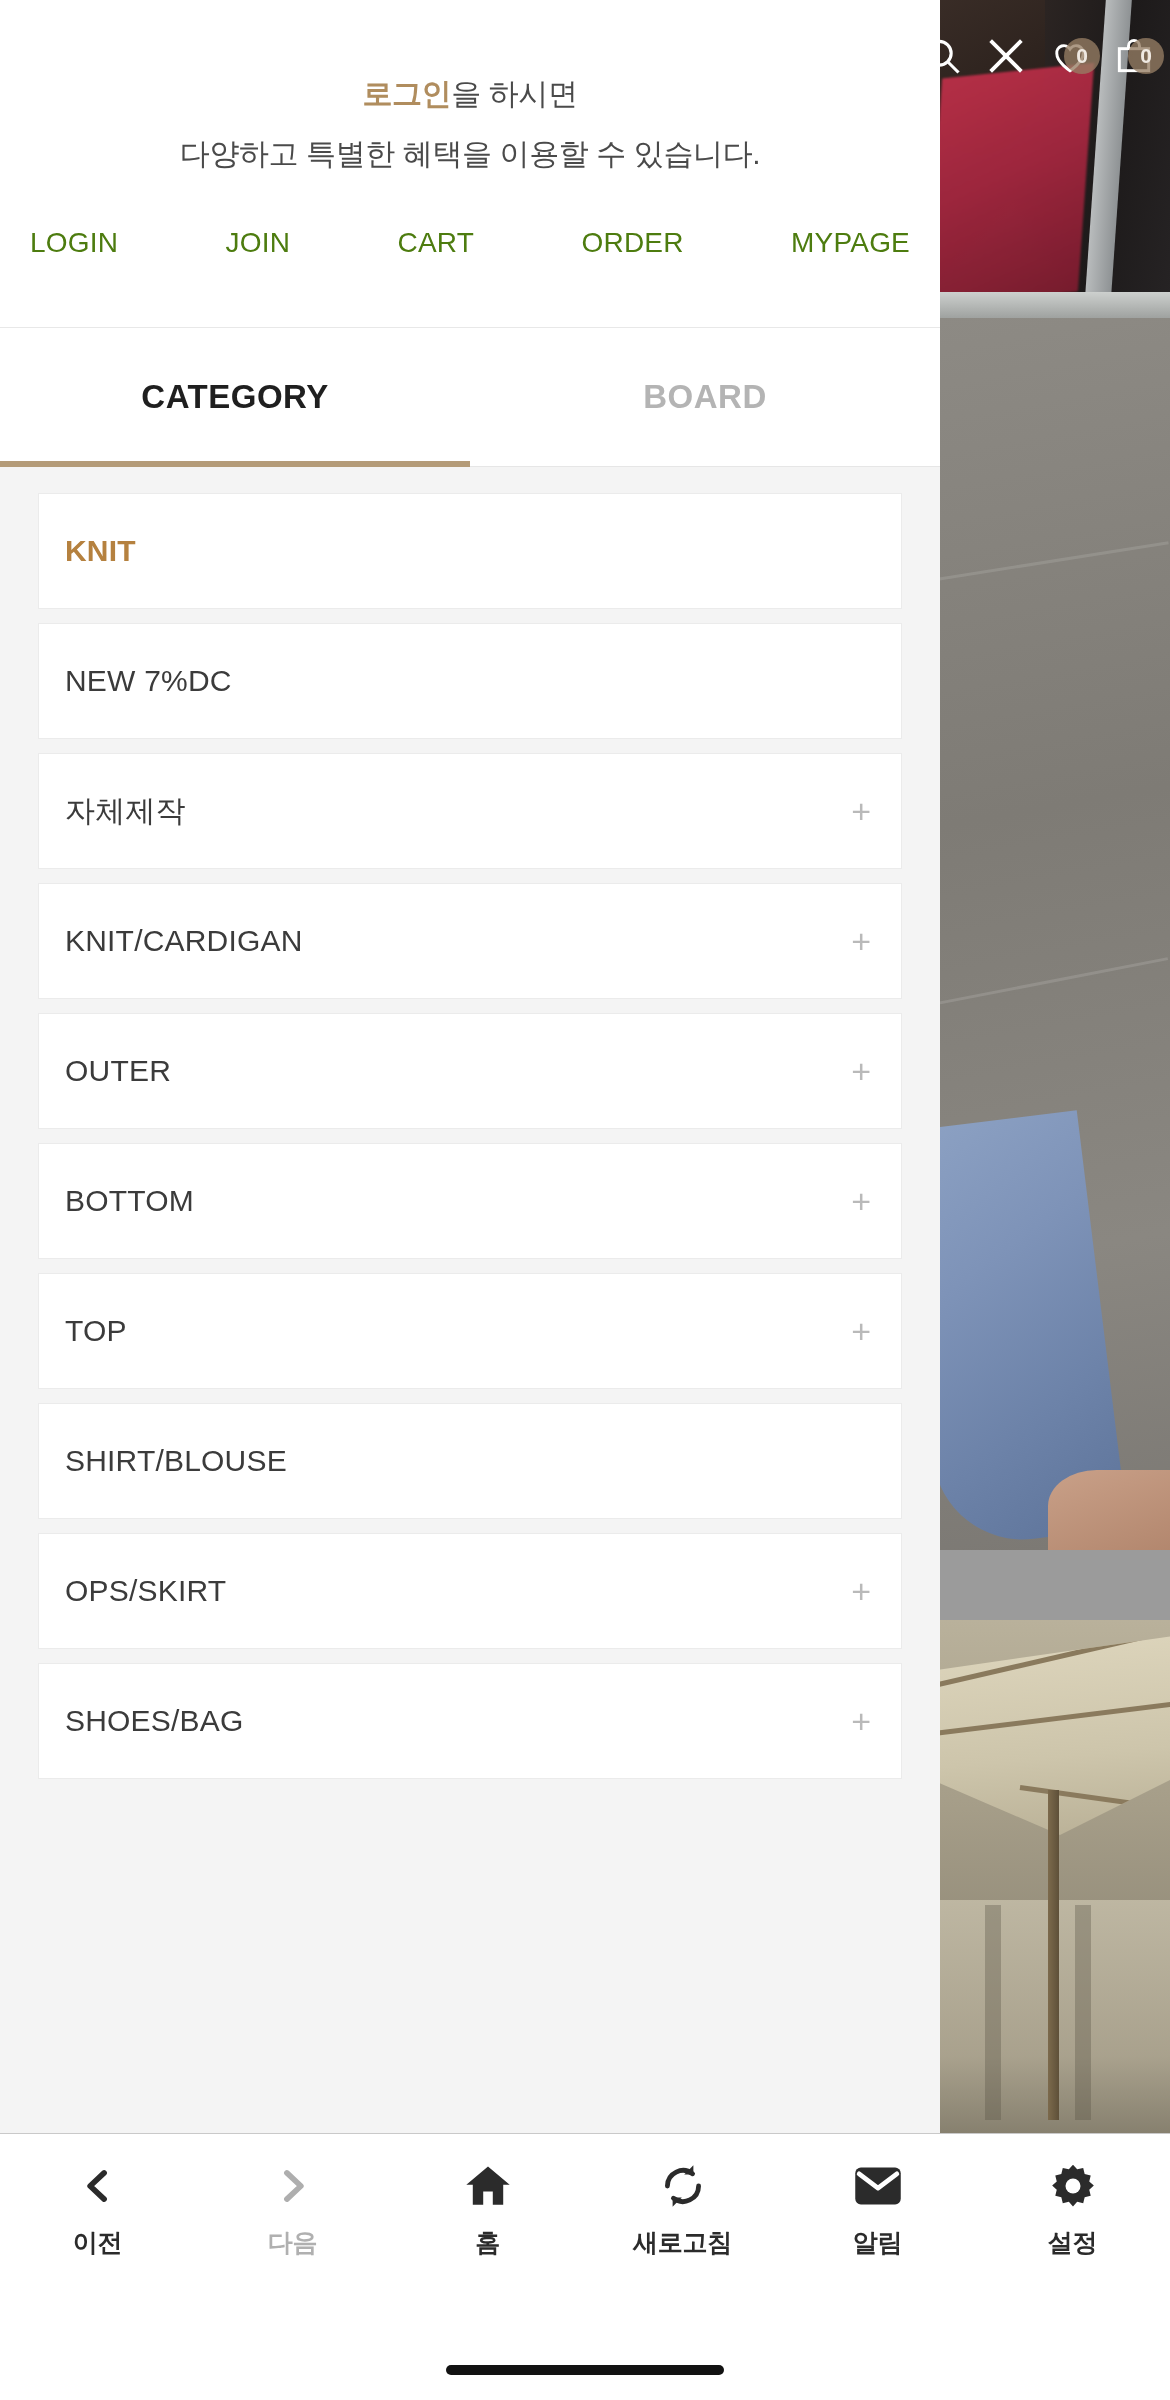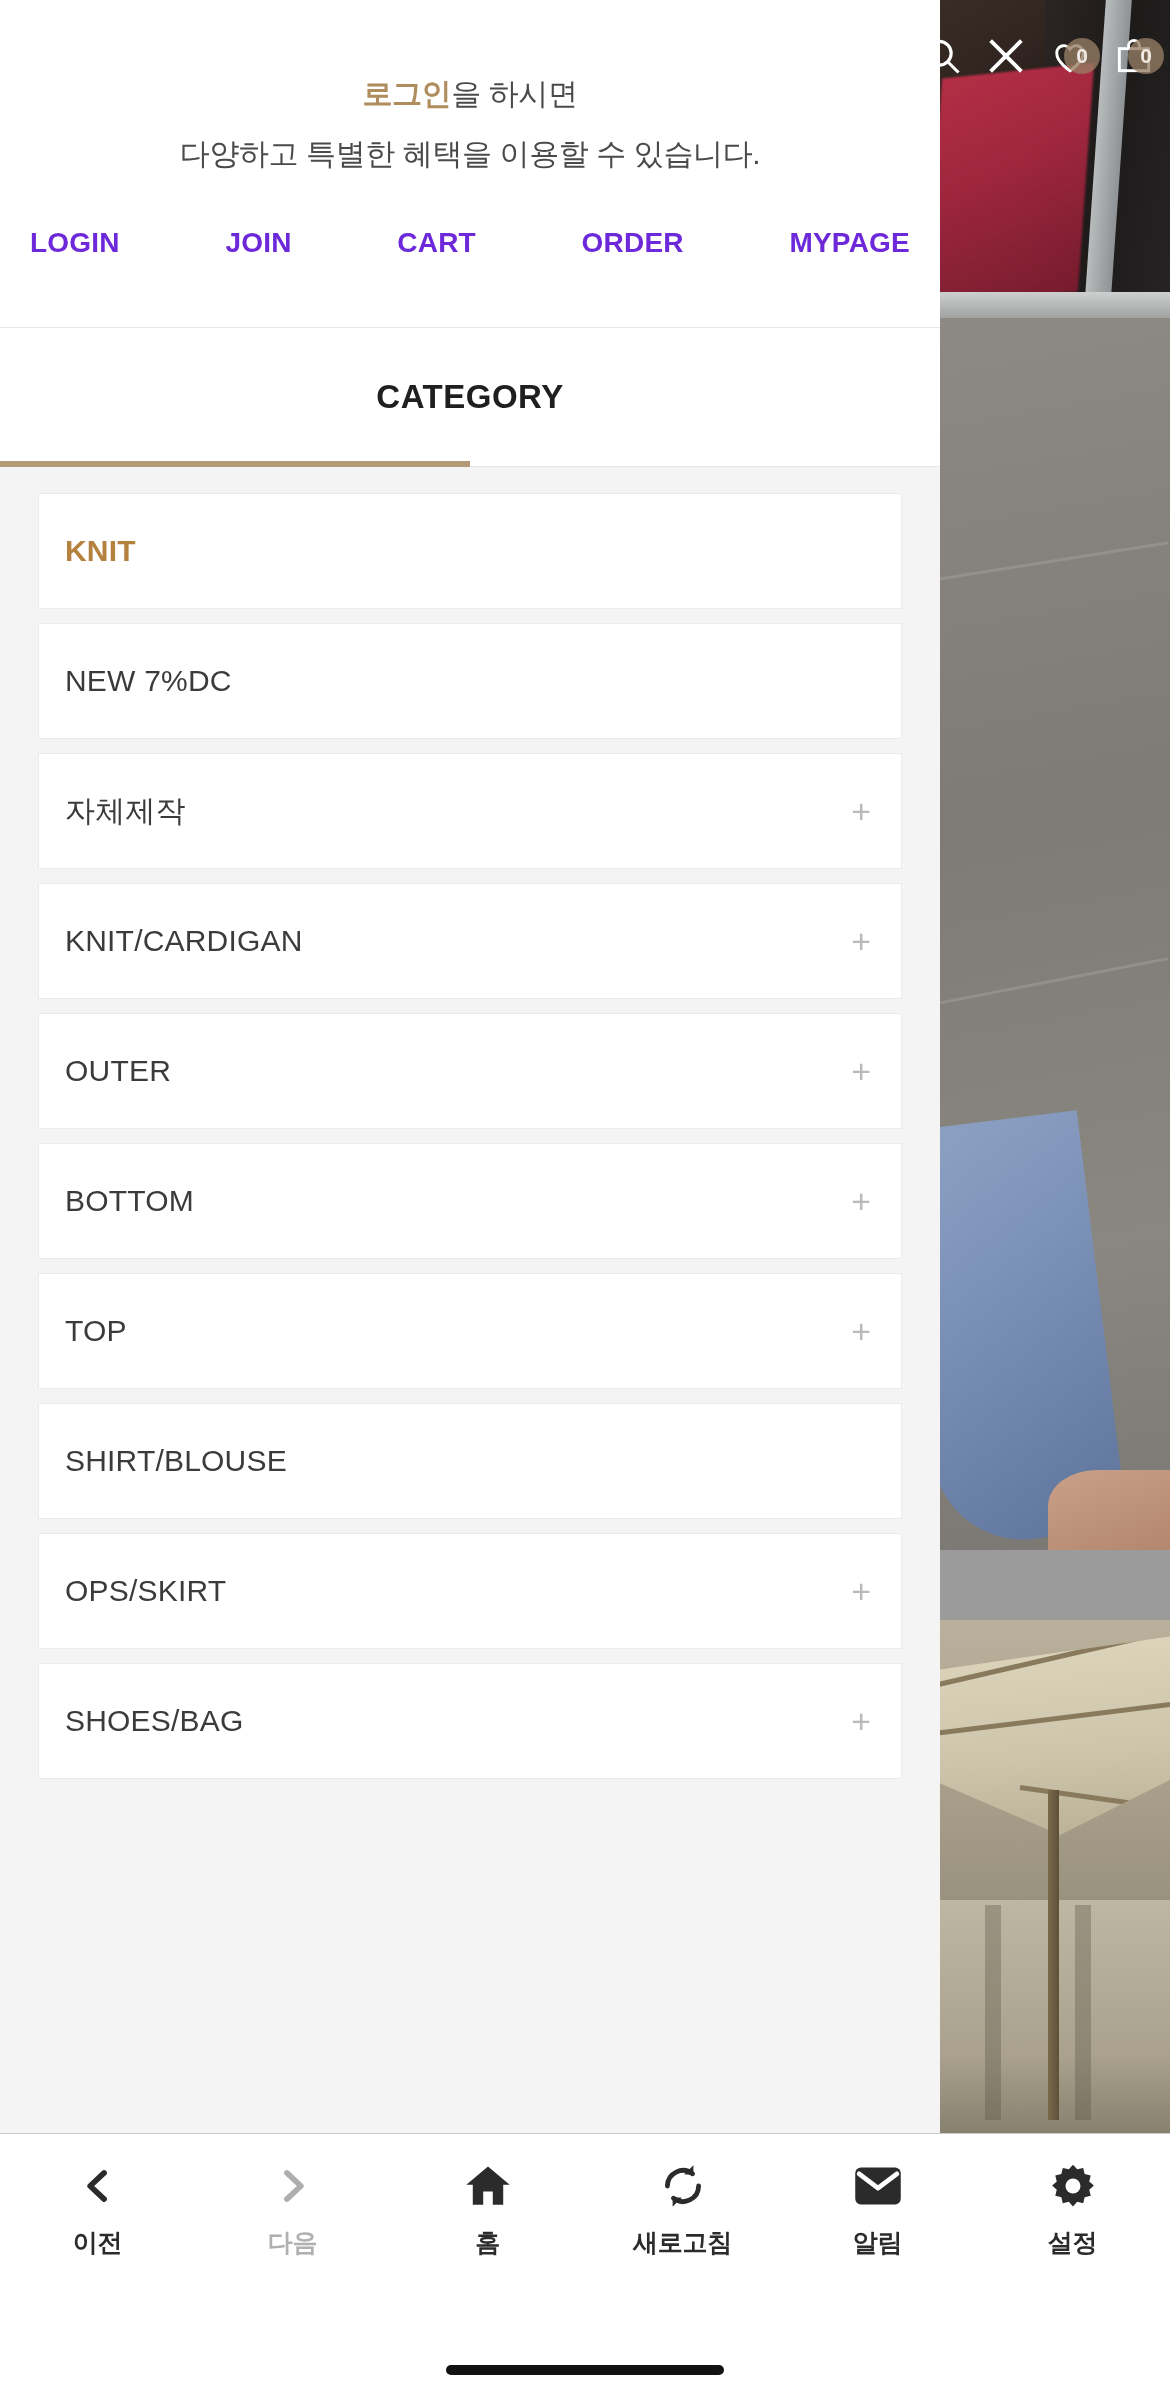--- a/index.html
+++ b/index.html
@@ -104,22 +104,22 @@
   .promo { padding: 74px 0 0 0; text-align: center; }
   .promo-l1 { font-size: 30px; color: #4a4a4a; letter-spacing: -0.4px; }
   .promo-l1 .hl { color: #b08d5e; font-weight: 700; }
   .promo-l2 { font-size: 30px; color: #4a4a4a; margin-top: 19px; letter-spacing: -0.4px; }
 
   .quicknav {
     display: flex; justify-content: space-between;
     padding: 52px 30px 0 30px;
   }
   .quicknav a {
-    font-size: 28px; color: #6d28d9; letter-spacing: .2px;
-    text-decoration: none; font-weight: 700;
+    font-size: 28px; color: #4d7c0f; letter-spacing: .2px;
+    text-decoration: none; font-weight: 400;
   }
 
   .tabs {
     margin-top: 68px; display: flex; height: 140px;
     border-top: 1px solid #e8e8e8; border-bottom: 1px solid #e6e6e6;
     position: relative; background: #fff;
   }
   .tab {
     flex: 1; display: flex; align-items: center; justify-content: center;
     font-size: 33px; letter-spacing: .5px;
@@ -223,20 +223,21 @@
     <div class="quicknav">
       <a>LOGIN</a>
       <a>JOIN</a>
       <a>CART</a>
       <a>ORDER</a>
       <a>MYPAGE</a>
     </div>
 
     <div class="tabs">
       <div class="tab active">CATEGORY</div>
+      <div class="tab inactive">BOARD</div>
       <div class="tab-underline"></div>
     </div>
 
     <div class="catlist">
       <div class="catrow best">
         <span class="label">KNIT</span>
       </div>
       <div class="catrow">
         <span class="label">NEW 7%DC</span>
       </div>

